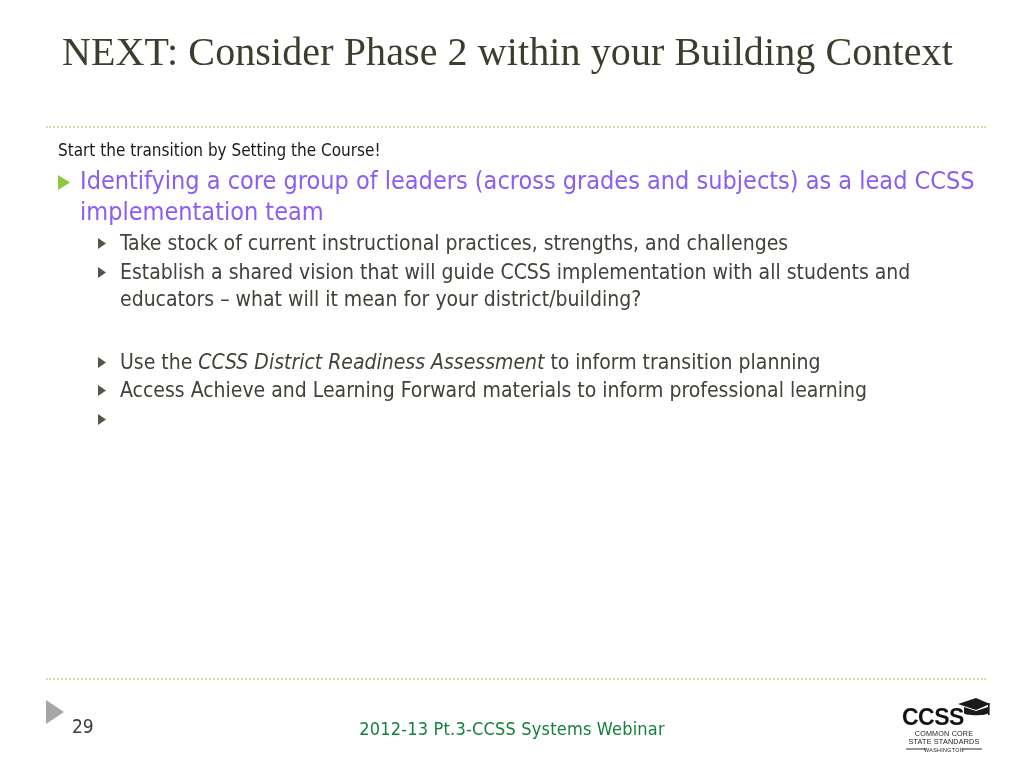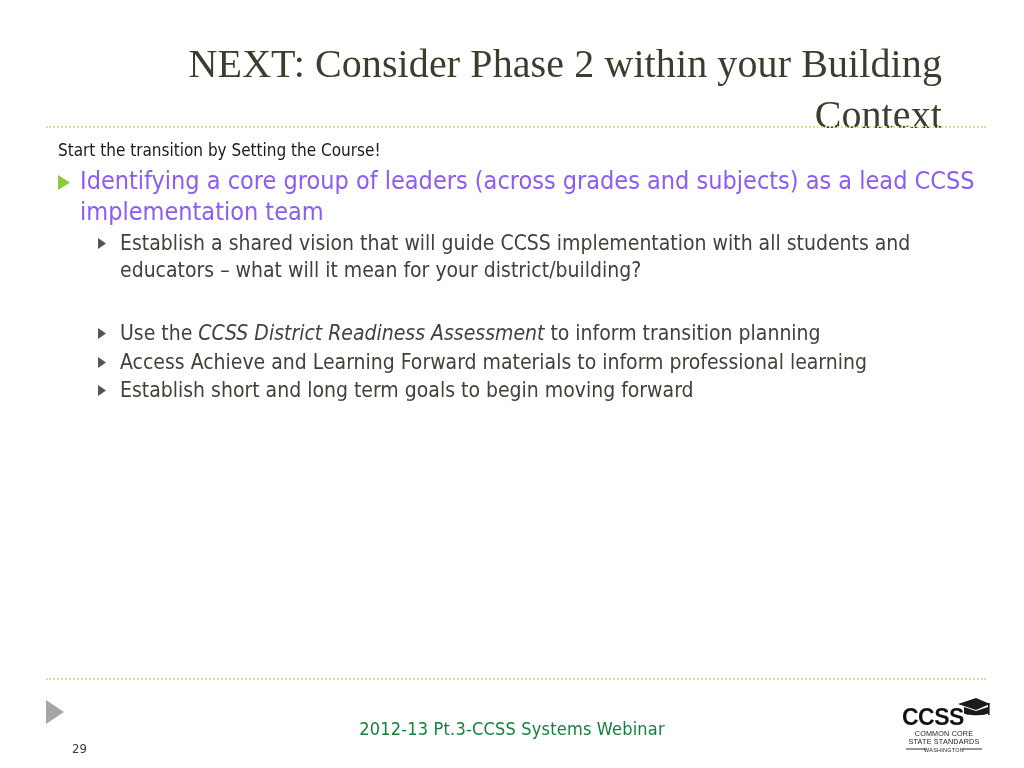--- a/index.html
+++ b/index.html
@@ -29,23 +29,22 @@
     left: 58px;
     top: 22px;
     width: 900px;
   }
   .slide-title {
     font-family: "Liberation Serif", "DejaVu Serif", serif;
     font-size: 40px;
     line-height: 1.28;
     color: #3d3d2e;
     font-weight: normal;
-    margin: 16px;
+    margin: 4px;
     letter-spacing: 0.1px;
-    text-align: right;
   }
 
   .title-rule {
     position: absolute;
     left: 46px;
     top: 126px;
     width: 940px;
     height: 0;
     border-top: 2px dotted #d9dca4;
   }
@@ -131,22 +130,22 @@
   .footer-tri {
     position: absolute;
     left: 46px;
     top: 700px;
     line-height: 0;
   }
 
   .slide-number {
     position: absolute;
     left: 72px;
-    top: 741px;
-    font-size: 13px;
+    top: 715px;
+    font-size: 19px;
     color: #ararar;
     color: #3a3a3a;
     font-family: "DejaVu Sans", "Liberation Sans", sans-serif;
     font-stretch: condensed;
   }
 
   .footer-center {
     position: absolute;
     left: 0;
     right: 0;
@@ -185,20 +184,28 @@
 
     <div class="bullet-row lvl1">
       <span class="tri">
         <svg width="13" height="15" viewBox="0 0 13 15">
             <polygon points="0,0 12,7.5 0,15" fill="#8DC63F"></polygon>
           </svg>
       </span>
       <span class="txt">Identifying a core group of leaders (across grades and subjects) as a lead CCSS implementation team</span>
     </div>
 
+    <div class="bullet-row lvl2">
+      <span class="tri">
+        <svg width="9" height="11" viewBox="0 0 9 11">
+            <polygon points="0,0 8,5.5 0,11" fill="#58544a"></polygon>
+          </svg>
+      </span>
+      <span class="txt">Take stock of current instructional practices, strengths, and challenges</span>
+    </div>
 
     <div class="bullet-row lvl2">
       <span class="tri">
         <svg width="9" height="11" viewBox="0 0 9 11">
             <polygon points="0,0 8,5.5 0,11" fill="#58544a"></polygon>
           </svg>
       </span>
       <span class="txt">Establish a shared vision that will guide CCSS implementation with all students and educators – what will it mean for your district/building?</span>
     </div>
 
@@ -222,21 +229,20 @@
       </span>
       <span class="txt">Access Achieve and Learning Forward materials to inform professional learning</span>
     </div>
 
     <div class="bullet-row lvl2">
       <span class="tri">
         <svg width="9" height="11" viewBox="0 0 9 11">
             <polygon points="0,0 8,5.5 0,11" fill="#58544a"></polygon>
           </svg>
       </span>
-      <span class="txt">Establish short and long term goals to begin moving forward</span>
     </div>
 
   </div>
 
   <div class="footer-rule"></div>
 
   <span class="footer-tri">
     <svg width="20" height="24" viewBox="0 0 20 24">
         <polygon points="0,0 18,12 0,24" fill="#a6a6a6"></polygon>
       </svg>

